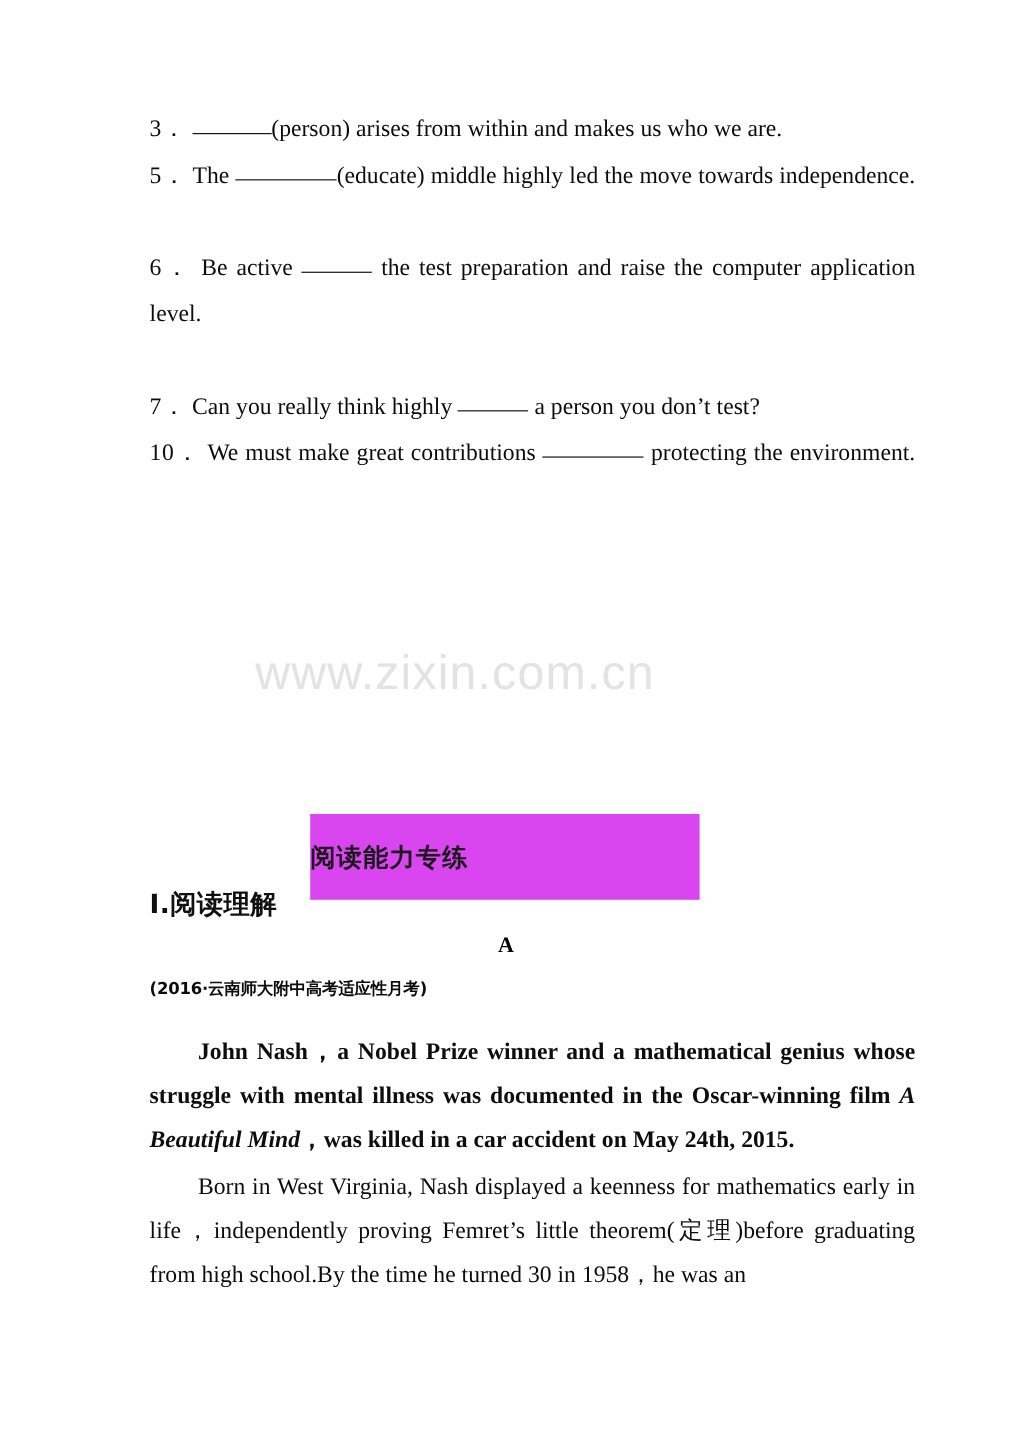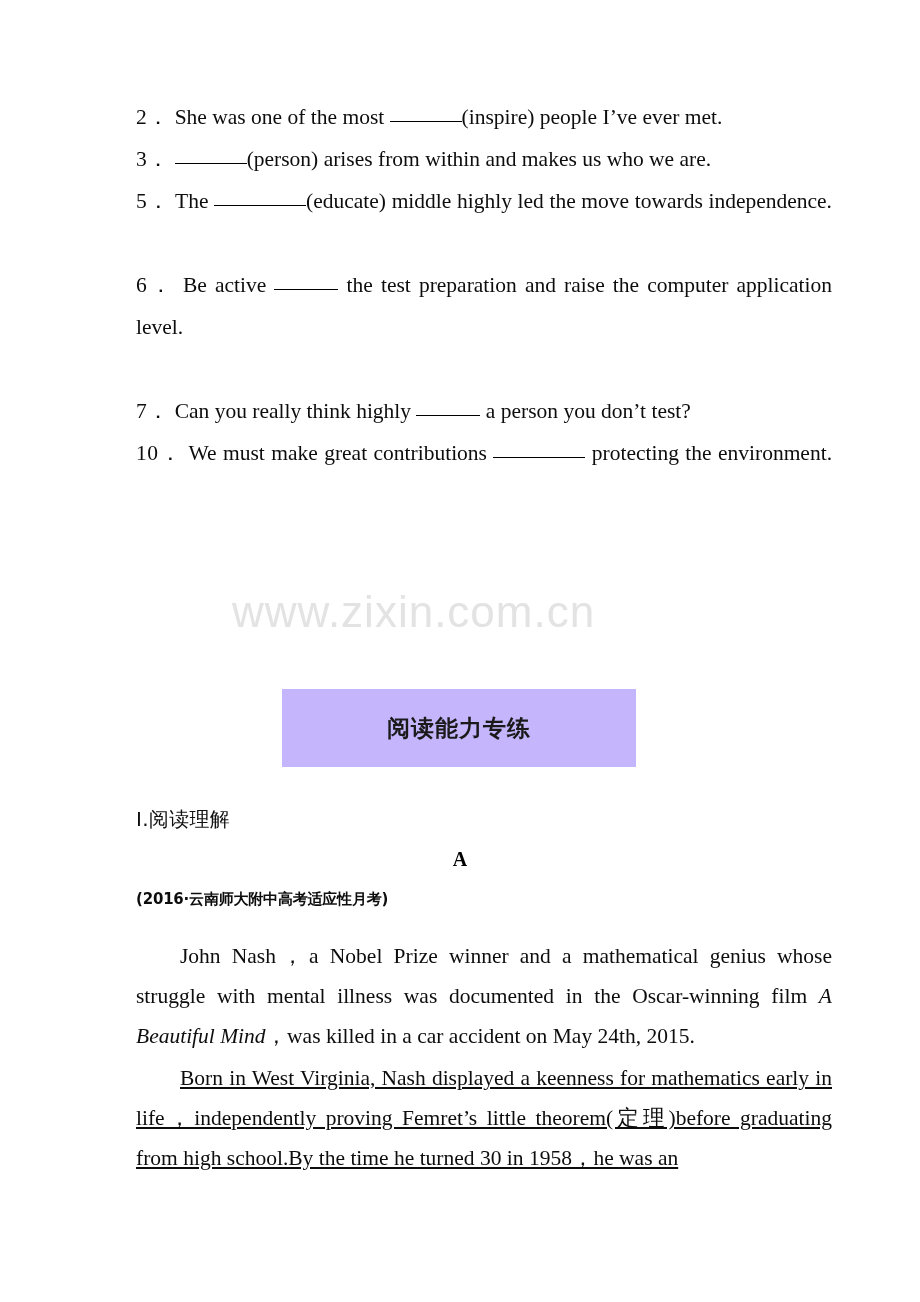--- a/index.html
+++ b/index.html
@@ -60,44 +60,43 @@
     height: 0.95em;
   }
   .b-sm { width: 64px; }
   .b-md { width: 72px; }
   .b-lg { width: 92px; }
 
   
   .banner-wrap {
     position: absolute;
     left: 282px;
-    top: 689px;
+    top: 740px;
     width: 354px;
     height: 78px;
-    background: #c4b5fd;
+    background: #d946ef;
     display: flex;
     align-items: center;
-    justify-content: center;
   }
   .banner-title {
     font-family: "DejaVu Sans", "Liberation Sans", sans-serif;
     font-size: 23px;
     font-weight: bold;
     letter-spacing: 1px;
     color: #1a1a1a;
   }
 
   
   .sec-head {
     position: absolute;
     left: 136px;
     top: 806px;
     font-family: "DejaVu Sans", "Liberation Sans", sans-serif;
-    font-size: 20px;
-    font-weight: normal;
+    font-size: 24px;
+    font-weight: bold;
     color: #101010;
     letter-spacing: 0.3px;
   }
   .passage-letter {
     position: absolute;
     left: 136px;
     top: 848px;
     width: 648px;
     text-align: center;
     font-size: 20px;
@@ -123,22 +122,22 @@
     line-height: 40px;
     text-align: justify;
     text-justify: inter-word;
     color: #0d0d0d;
   }
   .passage p {
     margin: 0;
     text-indent: 44px;
   }
   .passage .it { font-style: italic; }
-  #passage-1 { top: 936px; }
-  #passage-2 { top: 1058px; text-decoration: underline; }
+  #passage-1 { top: 936px; font-weight: bold; }
+  #passage-2 { top: 1058px; }
 
   
   .watermark {
     position: absolute;
     left: 232px;
     top: 583px;
     width: 460px;
     height: 58px;
     font-family: Liberation Sans, sans-serif;
     font-size: 44px;
@@ -149,25 +148,20 @@
     line-height: 58px;
   }
 </style>
 </head>
 <body>
 
 <div class="page">
 
   <div class="content">
 
-    <div class="qline">
-      <span class="qnum">2．</span>
-      <span>She was one of the most</span>
-      <span class="blank b-md"></span><span>(inspire) people I’ve ever met.</span>
-    </div>
 
     <div class="qline">
       <span class="qnum">3．</span>
       <span class="blank b-md"></span><span>(person) arises from within and makes us who we are.</span>
     </div>
 
 
     <div class="qline justified">
       <span class="qnum">5．</span>
       <span>The</span>

